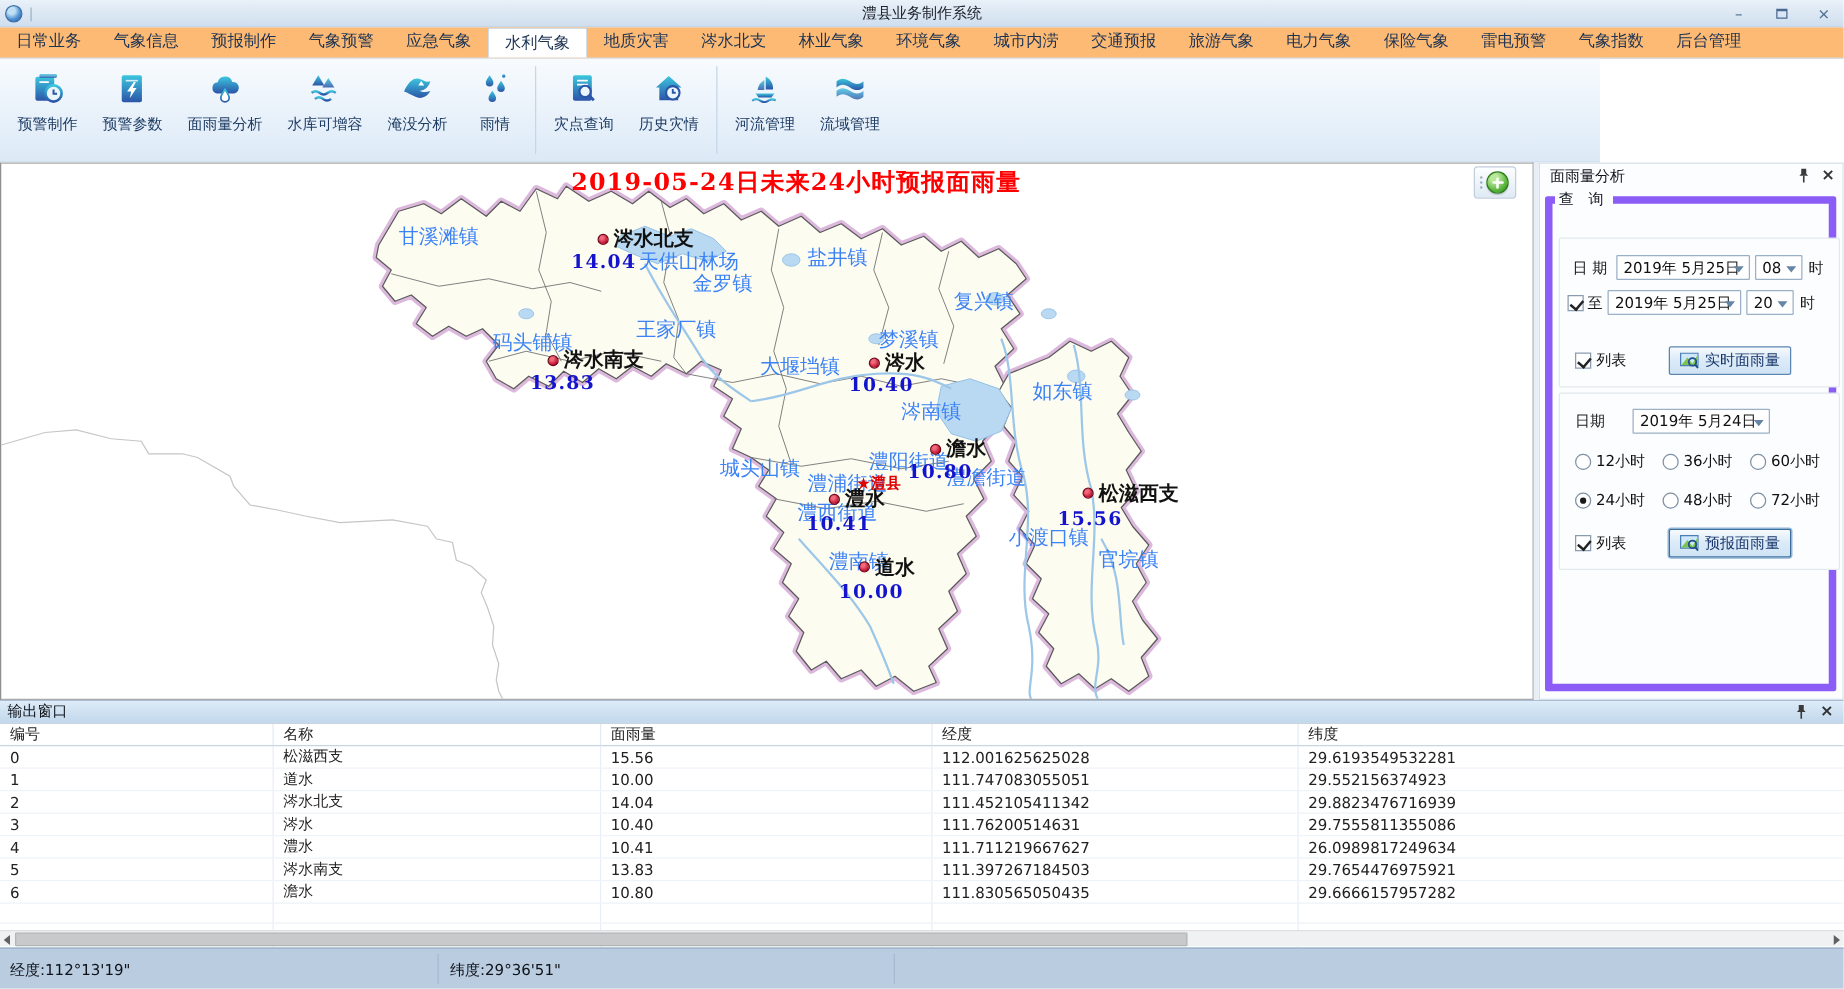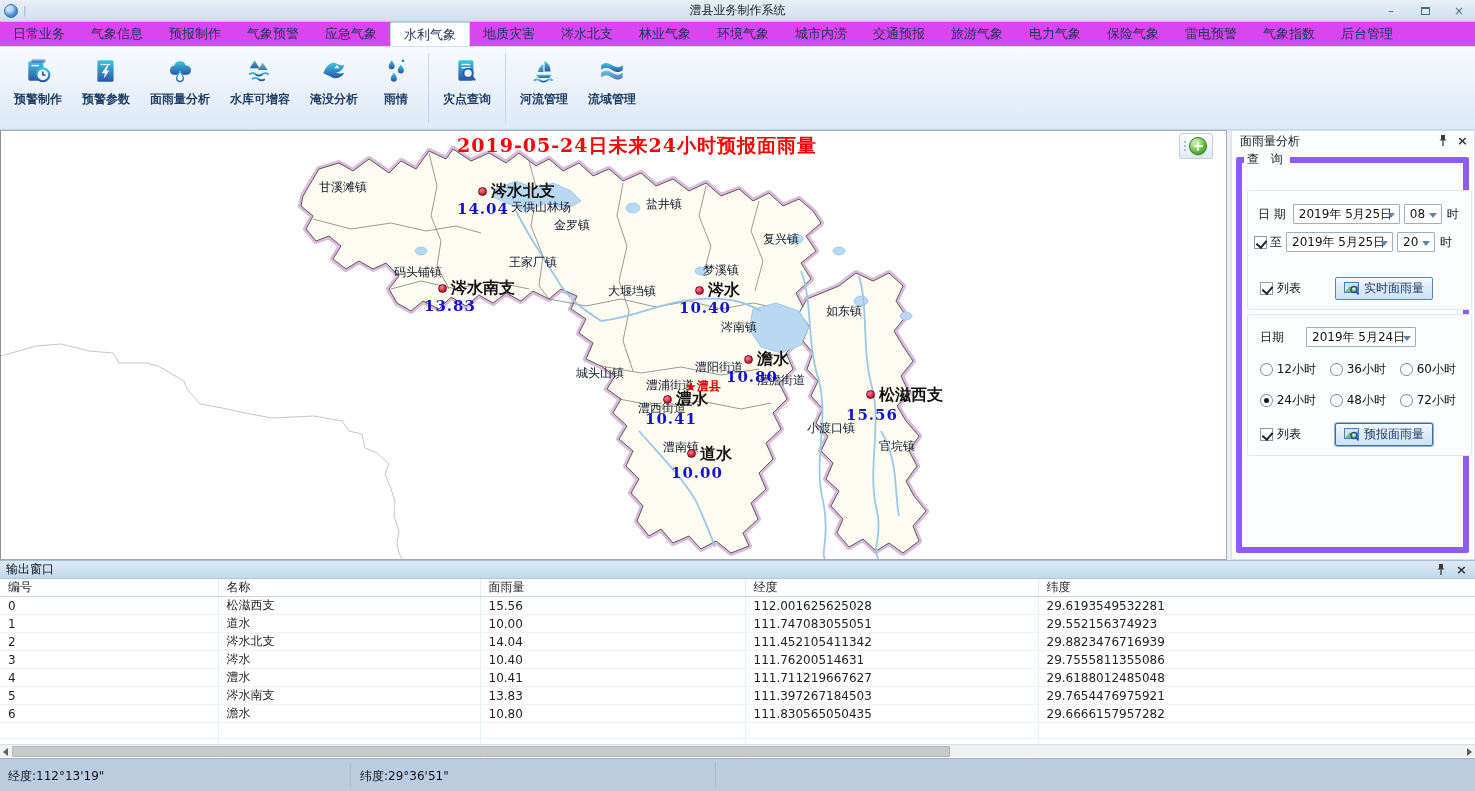--- a/index.html
+++ b/index.html
@@ -16,43 +16,43 @@
     border:1px solid #3b6ea8; }
   .tb-sep-line { color:#9ab0c4; font-size:11px; }
   .win-title { position:absolute; left:0; right:0; text-align:center; font-size:12px; color:#20242c; }
   .win-btns { position:absolute; right:8px; top:0; height:22px; display:flex; align-items:center; gap:18px; }
   .win-btn { width:16px; height:14px; display:flex; align-items:center; justify-content:center;
     color:#4a6a92; font-size:12px; cursor:default; }
   .win-btn .box { width:9px; height:8px; border:1px solid #4a6a92; border-top-width:2px; display:block; }
 
   
   .menubar { position:absolute; left:0; top:22px; width:1475px; height:25px;
-    background:#d946ef; border-bottom:1px solid #d2dfec; display:flex; }
+    background:#fdba74; border-bottom:1px solid #d2dfec; display:flex; }
   .menu-tab { padding:0 13px; line-height:24px; font-size:13px; color:#1c3252; white-space:nowrap; }
   .menu-tab.active { background:#ffffff; border:1px solid #c3d3e3; border-bottom:none;
     border-radius:2px 2px 0 0; }
 
   
-  .toolbar { position:absolute; left:0; top:47px; width:1475px; height:83px;
+  .toolbar { position:absolute; left:0; top:47px; width:1280px; height:83px;
     background:linear-gradient(#f8fbfe,#e3eef9 75%,#dce9f6); border-bottom:1px solid #c7d8e8;
-    display:flex; align-items:stretch; padding-left:4px;font-weight:bold; }
+    display:flex; align-items:stretch; padding-left:4px; }
   .tb-item { display:flex; flex-direction:column; align-items:center; justify-content:flex-start;
     padding:9px 10px 0 10px; min-width:56px; }
   .tb-icon { width:30px; height:30px; display:flex; align-items:center; justify-content:center; }
   .tb-icon svg { width:28px; height:28px; }
   .tb-label { margin-top:5px; font-size:12px; color:#1e3c64; white-space:nowrap; }
   .tb-sep { width:1px; background:#c5d6e8; margin:6px 4px; }
 
   
   .map-area { position:absolute; left:0; top:130px; width:1227px; height:430px;
     background:#ffffff; border:1px solid #a9a9a9; border-left:1px solid #8f8f8f; overflow:hidden; }
   .map-title { position:absolute; left:456px; top:2px; font-family:"DejaVu Serif","Liberation Serif",serif;
     font-size:19px; font-weight:bold; color:#ff0000; letter-spacing:1px; white-space:nowrap; }
   .town-label { position:absolute; font-family:"DejaVu Serif","Liberation Serif",serif;
-    font-size:12px; color:#0f172a; white-space:nowrap; transform:translate(0,0); }
+    font-size:16px; color:#3b82f6; white-space:nowrap; transform:translate(0,0); }
   .station-dot { position:absolute; width:9px; height:9px; border-radius:50%;
     background:radial-gradient(circle at 35% 30%, #f06a7a 0 20%, #c41232 70%, #8d0a22 100%);
     border:1px solid #70081c; }
   .station-name { position:absolute; font-family:"DejaVu Serif","Liberation Serif",serif;
     font-size:16px; font-weight:bold; color:#111; white-space:nowrap; }
   .station-value { position:absolute; font-family:"DejaVu Serif","Liberation Serif",serif;
     font-size:15px; font-weight:bold; color:#1414cc; white-space:nowrap; letter-spacing:1px; }
   .county-star { position:absolute; font-size:13px; color:#e00000; white-space:nowrap;
     font-family:"DejaVu Sans",sans-serif; }
   .county-star b { font-size:12px; font-weight:bold; color:#e00000; vertical-align:1px; }
@@ -245,20 +245,30 @@
         <span class="tb-icon">
           <svg viewBox="0 0 26 26">
             <rect x="5" y="3" width="14" height="19" rx="1.5" fill="url(#tg)"></rect>
             <line x1="8" y1="7" x2="16" y2="7" stroke="#fff" stroke-width="1.3"></line>
             <line x1="8" y1="10" x2="16" y2="10" stroke="#fff" stroke-width="1.3"></line>
             <circle cx="14" cy="15" r="4.2" fill="#eaf6fb" stroke="#2b55a8" stroke-width="1.6"></circle>
             <line x1="17" y1="18" x2="20.5" y2="21.5" stroke="#2b55a8" stroke-width="2"></line>
           </svg>
         </span>
         <span class="tb-label">灾点查询</span>
+      </div>
+      <div class="tb-item">
+        <span class="tb-icon">
+          <svg viewBox="0 0 26 26">
+            <path d="M3.5 12l9.5-8.5L22.5 12h-2.5v9.5h-14V12z" fill="url(#tg)"></path>
+            <circle cx="16" cy="16" r="5" fill="#eaf6fb" stroke="#2b55a8" stroke-width="1.6"></circle>
+            <path d="M16 13.2v2.8h2.2" stroke="#2b55a8" stroke-width="1.4" fill="none"></path>
+          </svg>
+        </span>
+        <span class="tb-label">历史灾情</span>
       </div>
       <div class="tb-sep"></div>
       <div class="tb-item">
         <span class="tb-icon">
           <svg viewBox="0 0 26 26">
             <line x1="13" y1="3" x2="13" y2="15" stroke="url(#tg)" stroke-width="1.6"></line>
             <path d="M13.5 4c4 2 5.5 5 5.5 9.5h-5.5z" fill="url(#tg)"></path>
             <path d="M12.5 6.5c-3 1.8-4.5 4-5 7.5h5z" fill="url(#tg)" opacity=".85"></path>
             <path d="M6 16.5h14l-2.2 3H8.2z" fill="url(#tg)"></path>
             <path d="M3.5 21.8c2-1.4 4-1.4 6 0s4 1.4 6 0 3.5-1.2 5.5-.2" stroke="url(#tg)" stroke-width="1.6" fill="none"></path>
@@ -528,21 +538,21 @@
             <td>涔水</td>
             <td>10.40</td>
             <td>111.76200514631</td>
             <td>29.7555811355086</td>
           </tr>
           <tr>
             <td>4</td>
             <td>澧水</td>
             <td>10.41</td>
             <td>111.711219667627</td>
-            <td>29.6188012485048</td>
+            <td>26.0989817249634</td>
           </tr>
           <tr>
             <td>5</td>
             <td>涔水南支</td>
             <td>13.83</td>
             <td>111.397267184503</td>
             <td>29.7654476975921</td>
           </tr>
           <tr>
             <td>6</td>

